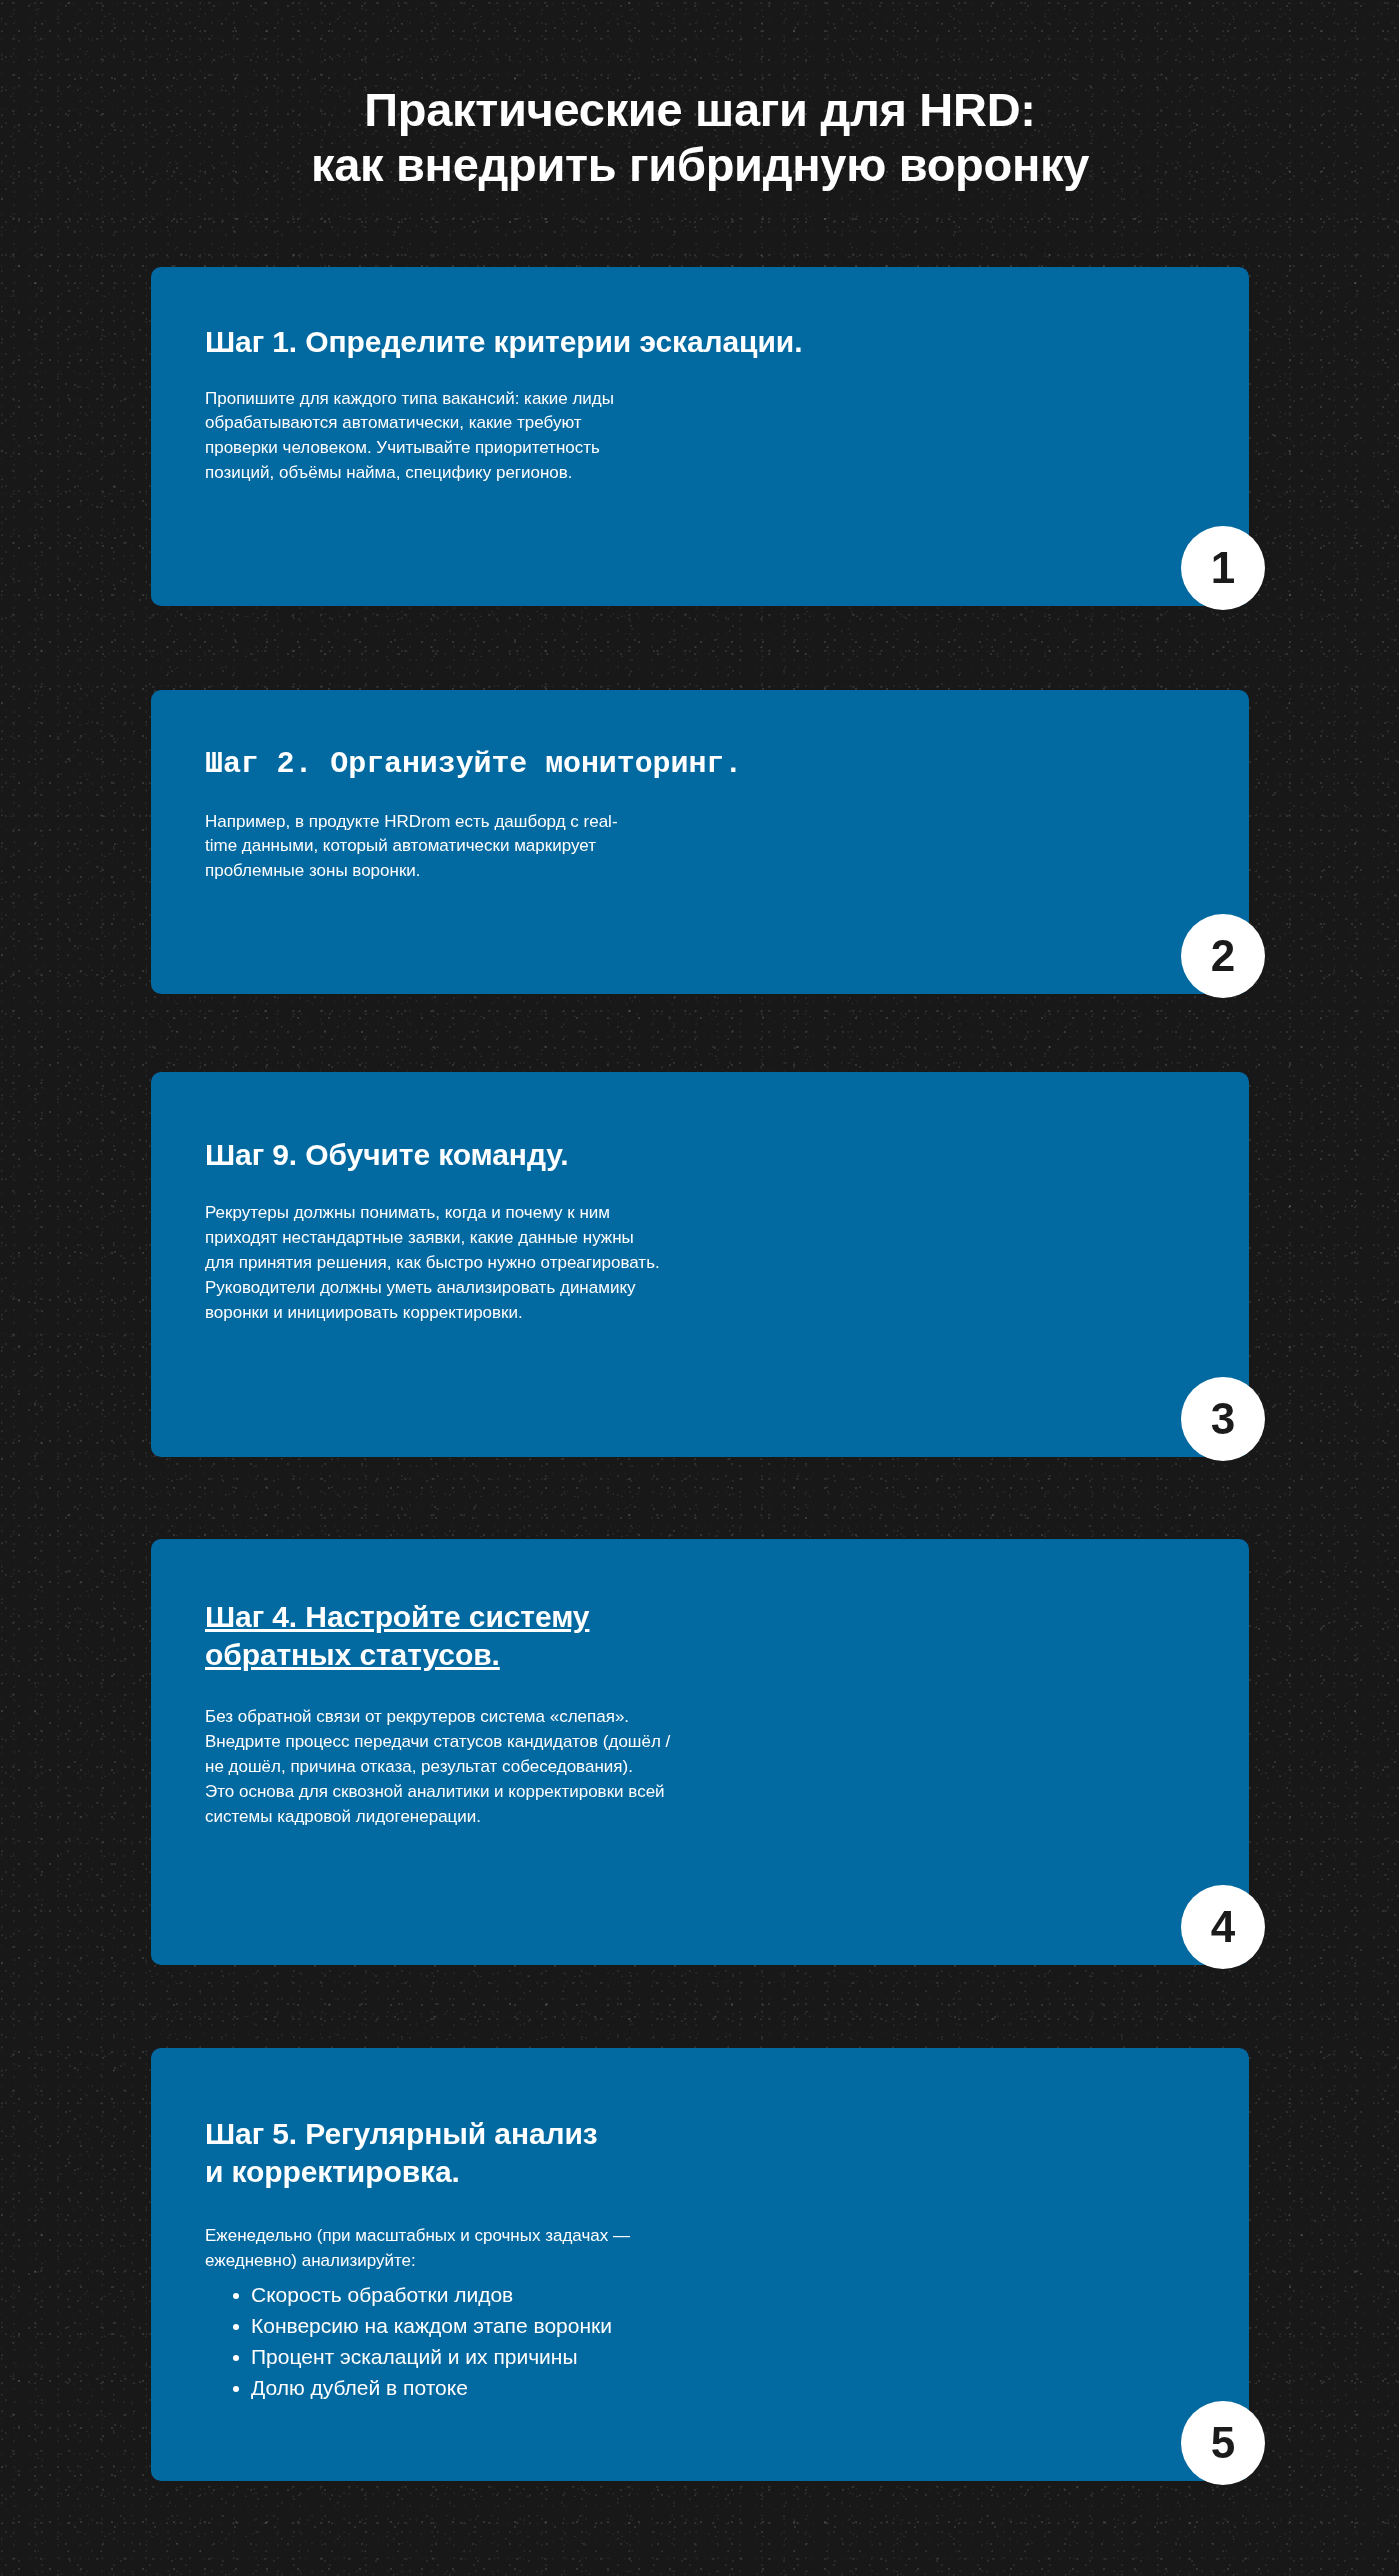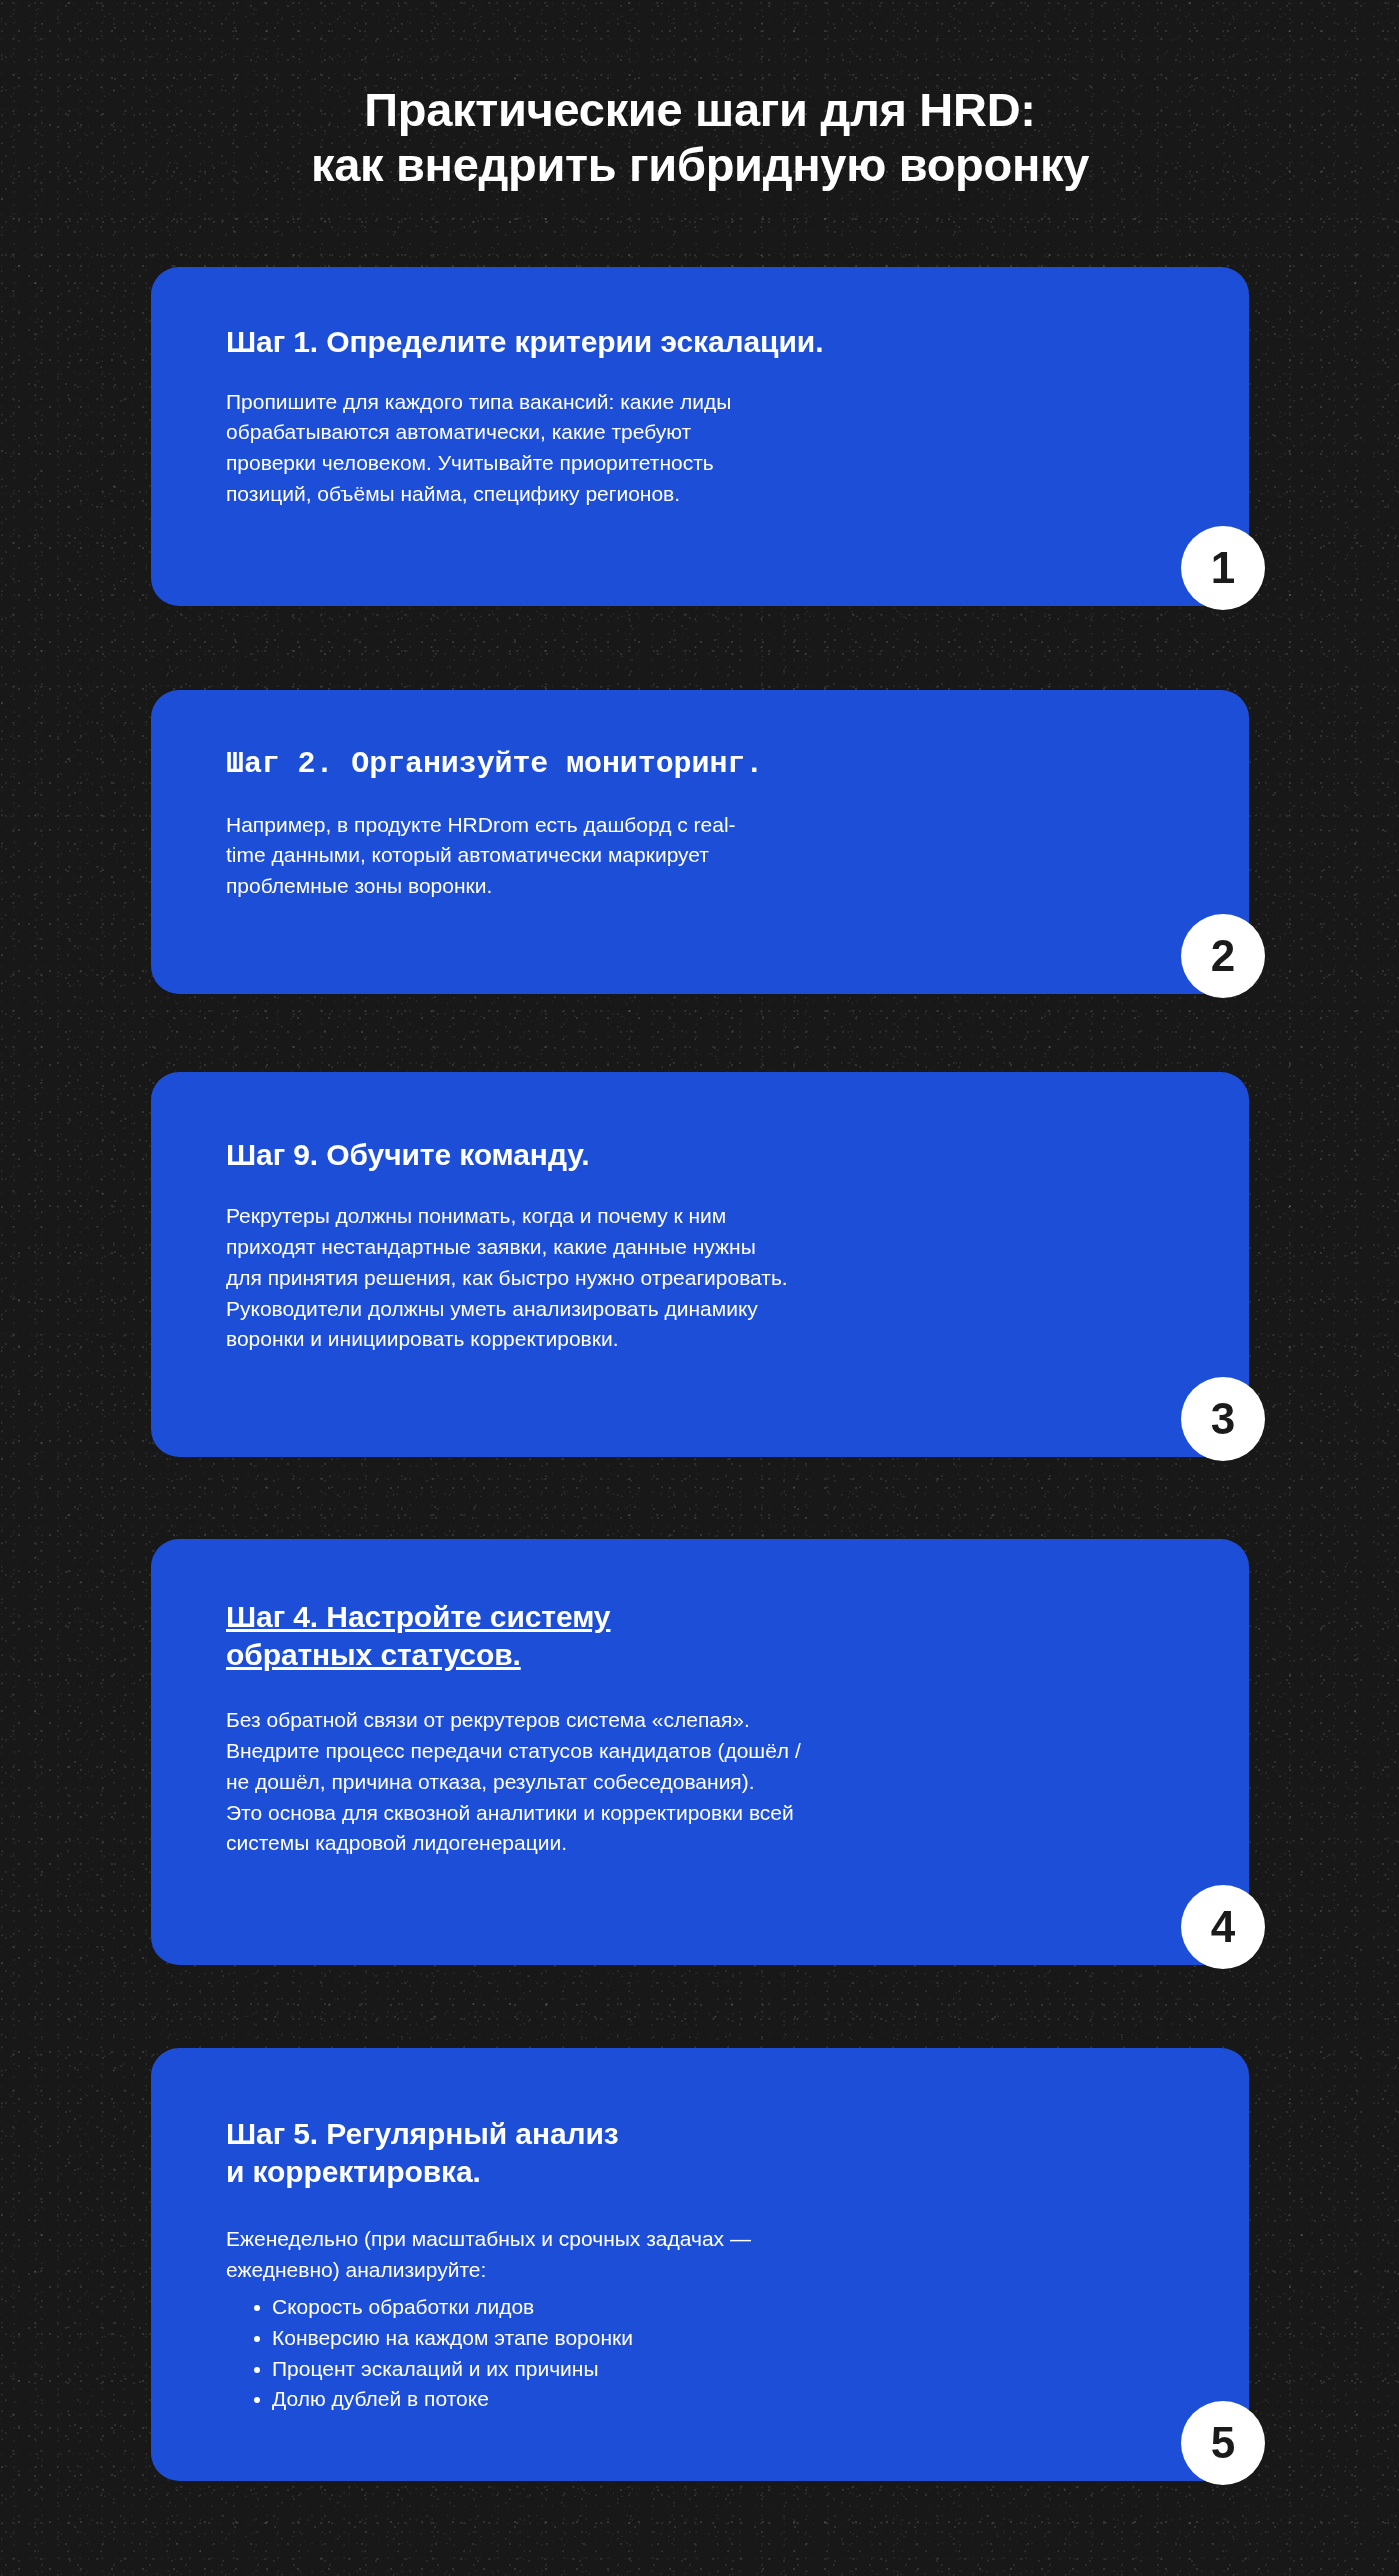--- a/index.html
+++ b/index.html
@@ -71,38 +71,38 @@
     letter-spacing: -0.3px;
     font-stretch: condensed;
     white-space: pre-line;
   }
 
   
   .step-card {
     position: absolute;
     left: 151px;
     width: 1098px;
-    background: #1d4ed8;
-    border-radius: 28px;
+    background: #0369a1;
+    border-radius: 10px;
     box-sizing: border-box;
-    padding-left: 75px;
+    padding-left: 54px;
     padding-right: 55px;
   }
   .card-title {
     color: #ffffff;
     font-size: 30px;
     font-weight: 700;
     line-height: 1.25;
     letter-spacing: -0.1px;
     white-space: pre-line;
     margin: 0;
   }
   .card-body {
     color: #ffffff;
-    font-size: 21px;
+    font-size: 17px;
     font-weight: 400;
     line-height: 1.47;
     letter-spacing: 0px;
     white-space: pre-line;
     margin: 0;
   }
   .card-bullets {
     list-style: none;
     margin: 0;
     padding: 0 0 0 23px;

